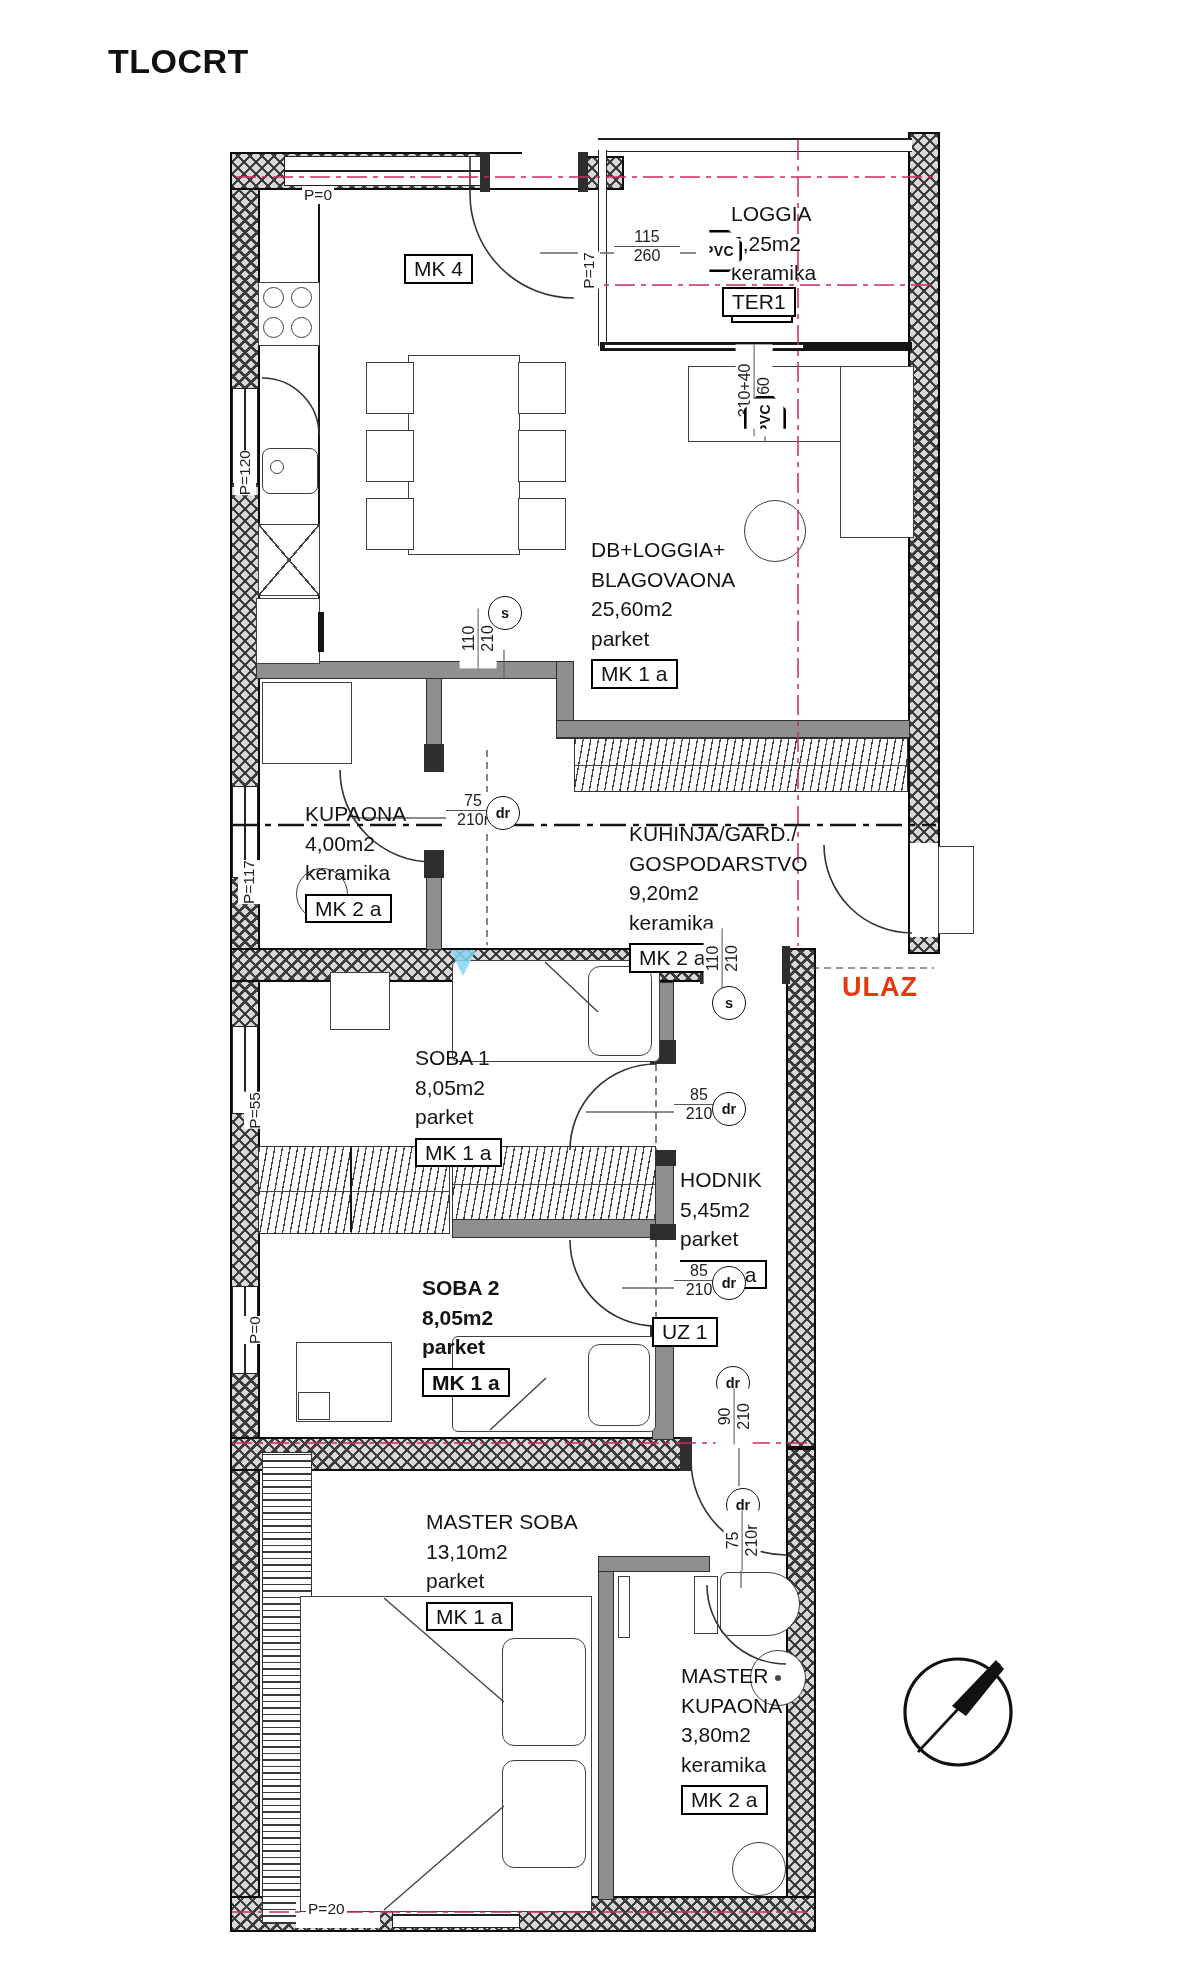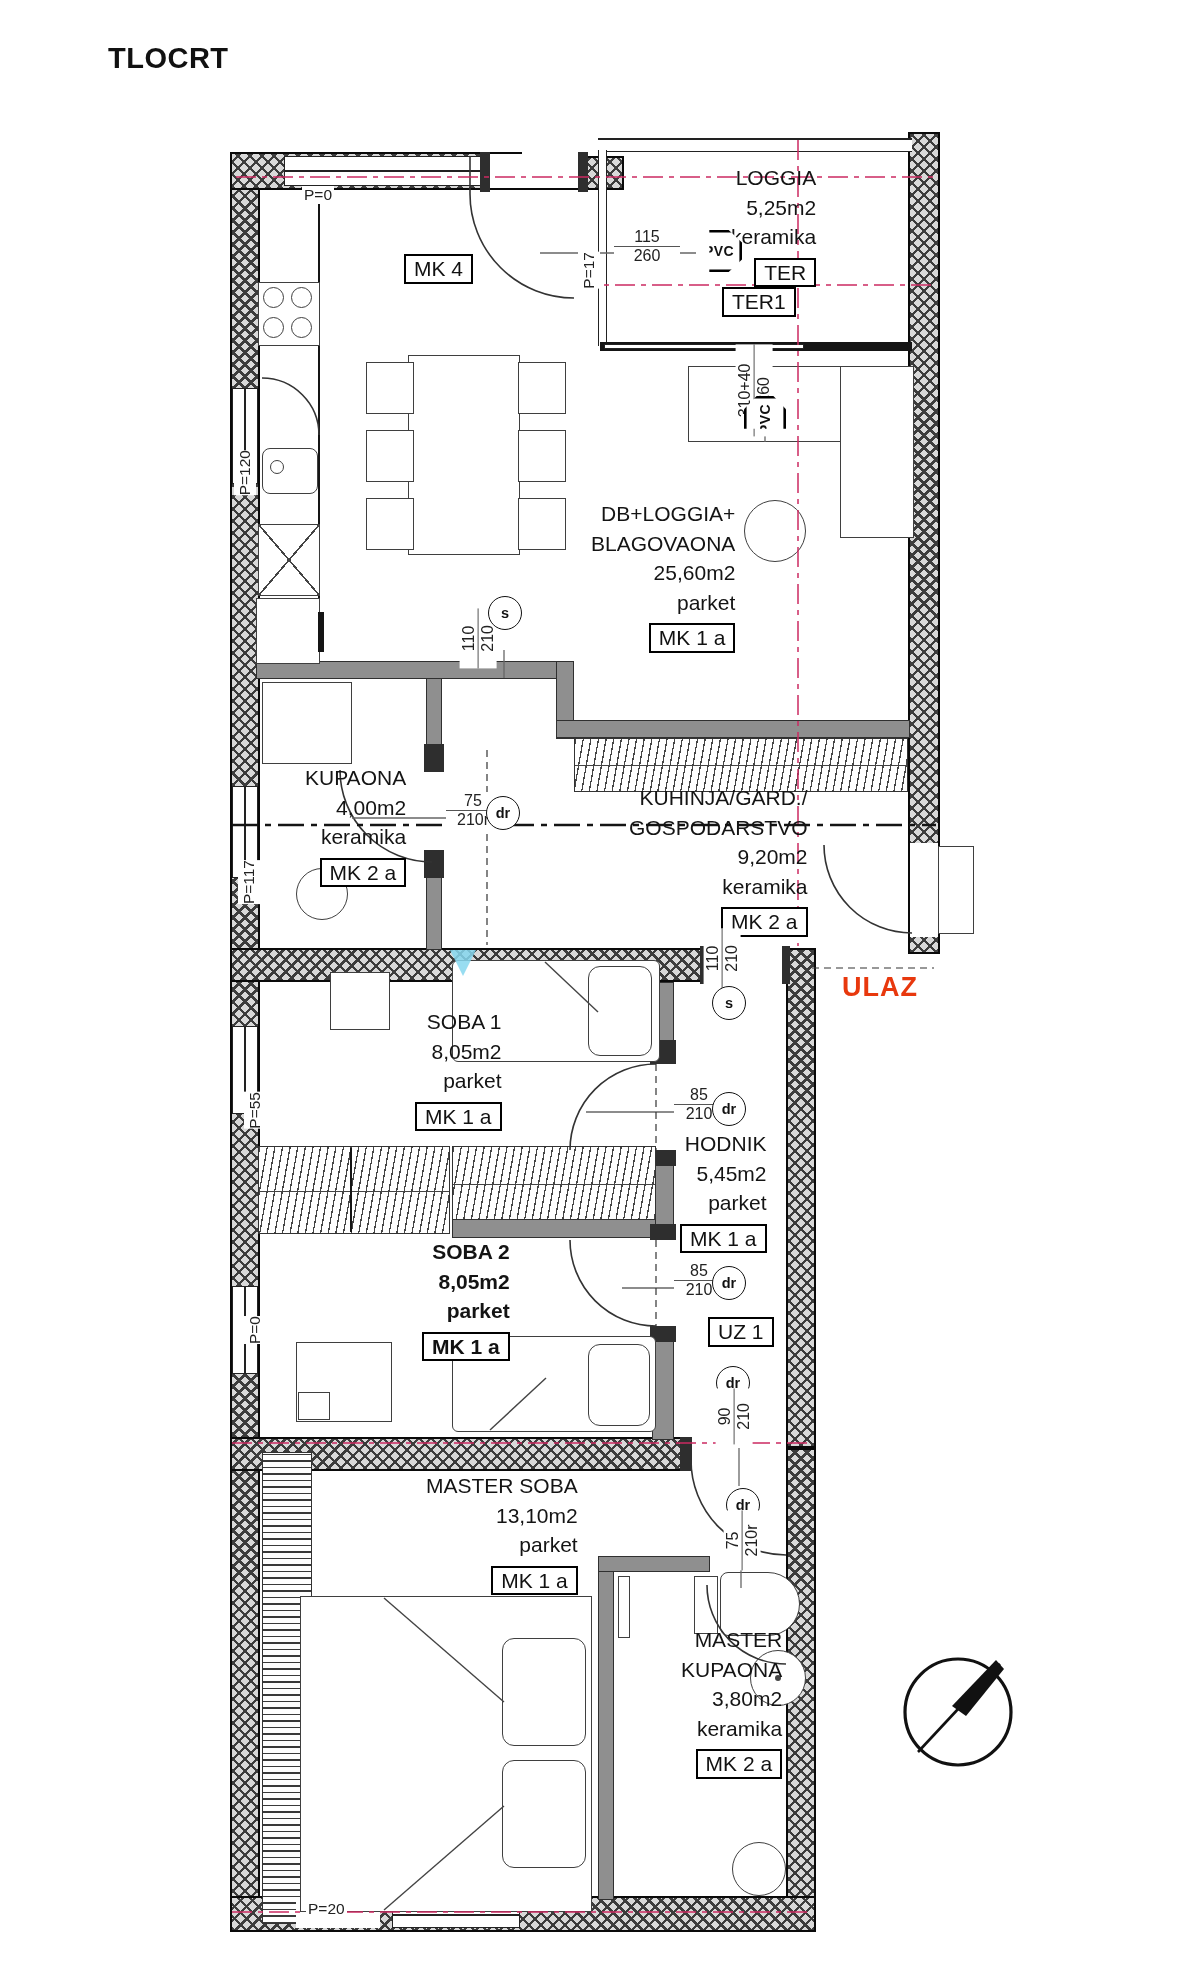--- a/index.html
+++ b/index.html
@@ -23,22 +23,22 @@
   .xbox{background-image:
       linear-gradient(to top right,transparent calc(50% - .9px),#444 calc(50% - .9px),#444 calc(50% + .9px),transparent calc(50% + .9px)),
       linear-gradient(to bottom right,transparent calc(50% - .9px),#444 calc(50% - .9px),#444 calc(50% + .9px),transparent calc(50% + .9px));}
   .ticks{background-color:#fff;border:1.6px solid #333;
     background-image:
       repeating-linear-gradient(100deg,#444 0,#444 1.3px,transparent 1.3px,transparent 7.5px),
       linear-gradient(#444,#444);
     background-size:auto auto,100% 1.3px;background-position:0 0,0 52%;background-repeat:repeat,no-repeat;}
   .stripes{background:#fff;border:1.6px solid #333;
     background-image:repeating-linear-gradient(0deg,#3a3a3a 0,#3a3a3a 1.4px,transparent 1.4px,transparent 6.5px);}
-  .title{font-size:29px;font-weight:bold;color:#111;letter-spacing:.5px;}
-  .room{display:flex;flex-direction:column;align-items:flex-end;gap:6px;line-height:1.12;}
+  .title{font-size:34px;font-weight:bold;color:#111;letter-spacing:.5px;}
+  .room{display:flex;flex-direction:column;align-items:flex-start;gap:6px;line-height:1.12;margin-top:36px;}
   .rlabel{font-size:21px;color:#141414;white-space:nowrap;}
   .mk{border:2px solid #000;background:#fff;font-size:21px;padding:1px 8px;white-space:nowrap;color:#111;margin-top:3px;}
   .dim{font-size:16px;color:#222;line-height:1.12;text-align:center;white-space:nowrap;background:#fff;}
   .dim .top{display:block;border-bottom:1.6px solid #555;padding:0 4px;}
   .vdim{transform:rotate(-90deg);}
   .circ{width:34px;height:34px;border:1.8px solid #111;border-radius:50%;background:#fff;
     display:flex;align-items:center;justify-content:center;font-weight:bold;font-size:14.5px;color:#111;}
   .oct{width:46px;height:42px;clip-path:polygon(29% 0,71% 0,100% 30%,100% 70%,71% 100%,29% 100%);
     box-shadow:inset 0 0 0 2.6px #000;background:#fff;display:flex;align-items:center;justify-content:center;
     font-weight:bold;font-size:14px;letter-spacing:.4px;color:#111;}
@@ -259,21 +259,21 @@
     <span class="mk">MK 1 a</span>
   </div>
 
   <div class="a room" style="left:422px;top:1240px;font-weight:bold;">
     <span class="rlabel">SOBA 2</span>
     <span class="rlabel">8,05m2</span>
     <span class="rlabel">parket</span>
     <span class="mk">MK 1 a</span>
   </div>
 
-  <div class="a mk" style="left:708px;top:1314px;text-align:center;">UZ 1</div>
+  <div class="a mk" style="left:652px;top:1314px;text-align:center;">UZ 1</div>
 
   <div class="a room" style="left:426px;top:1474px;">
     <span class="rlabel">MASTER SOBA</span>
     <span class="rlabel">13,10m2</span>
     <span class="rlabel">parket</span>
     <span class="mk">MK 1 a</span>
   </div>
 
   <div class="a room" style="left:681px;top:1628px;">
     <span class="rlabel">MASTER</span>

